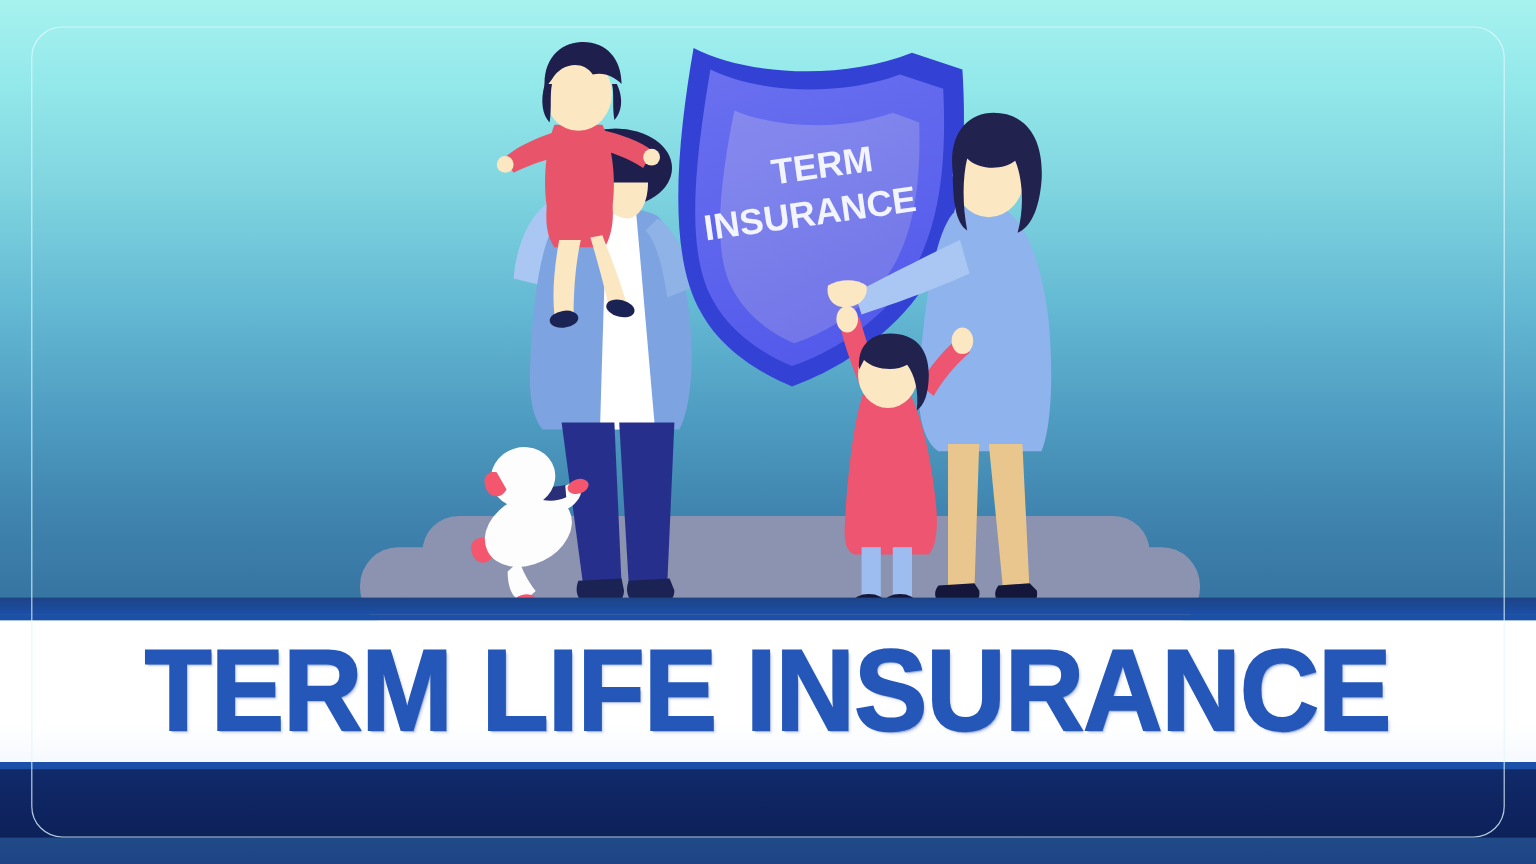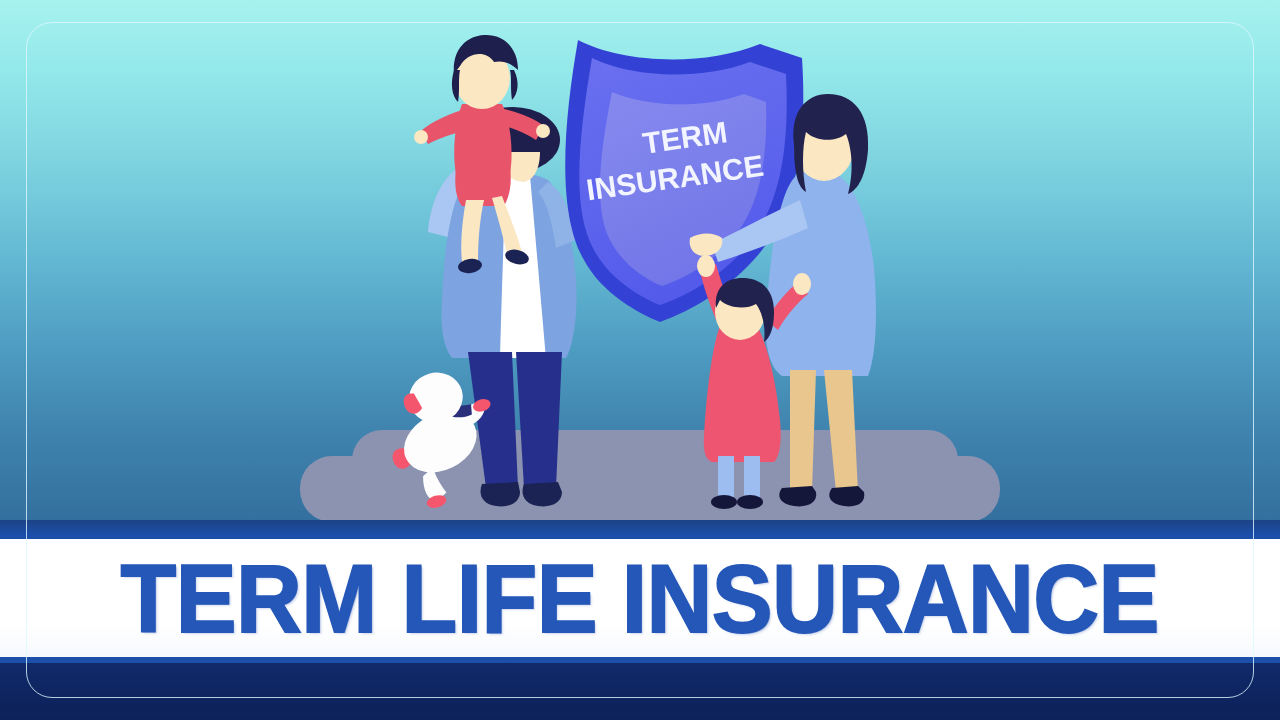--- a/index.html
+++ b/index.html
@@ -31,21 +31,21 @@
     border-radius:26px;
     pointer-events:none;
     z-index:40;
   }
   
   .ground{position:absolute;left:0;top:0;width:1280px;height:720px;z-index:5;}
   
   .art{position:absolute;left:0;top:0;width:1280px;height:720px;z-index:10;}
   
   .banner-wrap{
-    position:absolute;left:0;top:520px;width:1280px;height:200px;z-index:30;
+    position:absolute;left:0;top:498px;width:1280px;height:200px;z-index:30;
   }
   .banner-top-rule{
     position:absolute;left:0;top:14px;width:1280px;height:5px;background:#1b4fa8;
   }
   .banner-white{
     position:absolute;left:0;top:19px;width:1280px;height:118px;
     background:linear-gradient(180deg,#ffffff 0%,#ffffff 72%,#f6f9fd 100%);
     display:flex;align-items:center;justify-content:center;
   }
   .banner-title{

